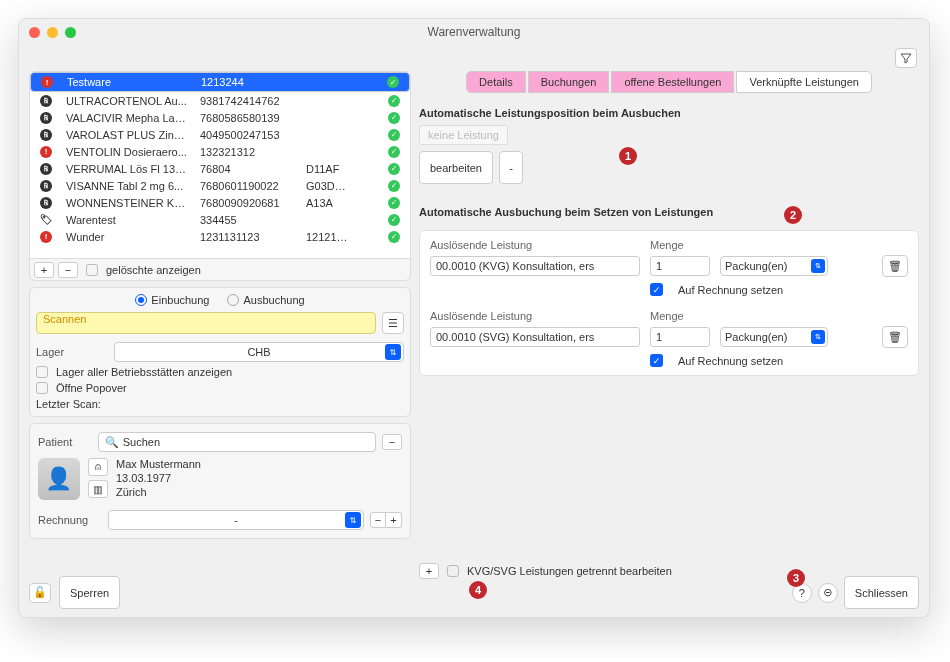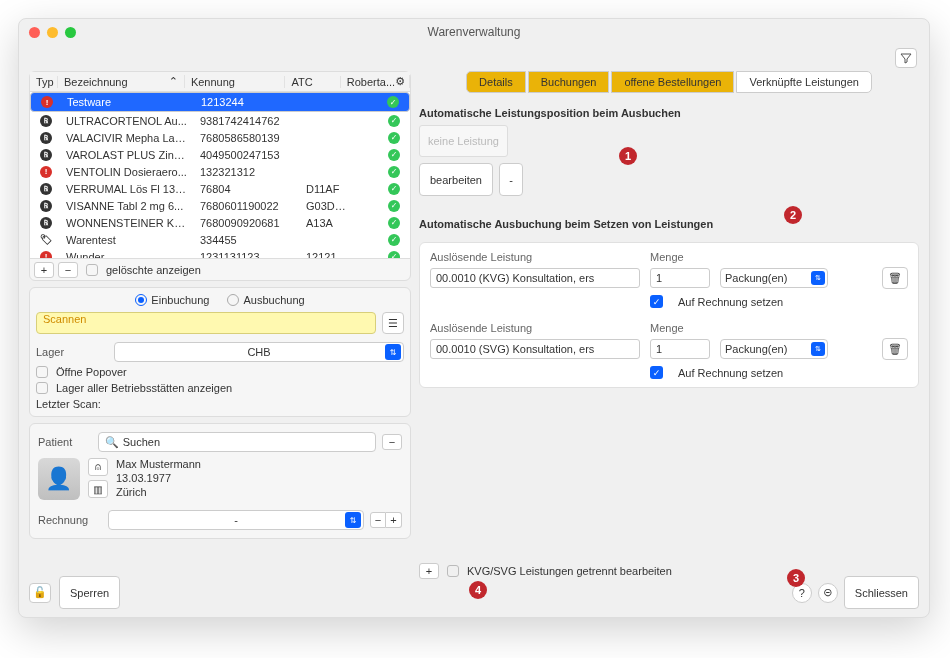--- a/index.html
+++ b/index.html
@@ -64,26 +64,26 @@
 .meta-icons{display:flex;flex-direction:column;gap:4px;}
 .mi{width:20px;height:18px;border:1px solid #ccc;border-radius:3px;background:#fff;display:flex;align-items:center;justify-content:center;font-size:10px;}
 .pinfo{display:flex;flex-direction:column;gap:2px;}
 .rechnung-row{display:flex;align-items:center;gap:6px;padding-top:4px;}
 .stepper{display:flex;}
 .stepper .pm{border-radius:0;width:16px;}
 .stepper .pm:first-child{border-radius:3px 0 0 3px;}
 .stepper .pm:last-child{border-radius:0 3px 3px 0;border-left:none;}
 .right{flex:1;display:flex;flex-direction:column;}
 .tabs{display:flex;justify-content:center;gap:2px;}
-.tab{height:22px;padding:0 12px;border:1px solid #ccc;background:#eab308;display:flex;align-items:center;cursor:pointer;font-size:11px;}
+.tab{height:22px;padding:0 12px;border:1px solid #ccc;background:#f9a8d4;display:flex;align-items:center;cursor:pointer;font-size:11px;}
 .tab:first-child{border-radius:5px 0 0 5px;}
 .tab:last-child{border-radius:0 5px 5px 0;}
 .tab.active{background:#fff;}
 .section-title{font-weight:600;margin-top:14px;margin-bottom:6px;color:#333;}
-.field-static{display:inline-block;padding:9px 8px;border:1px solid #ddd;border-radius:3px;background:#f7f7f7;color:#bbb;}
+.field-static{display:inline-block;padding:3px 8px;border:1px solid #ddd;border-radius:3px;background:#f7f7f7;color:#bbb;}
 .btn{height:33px;padding:0 10px;border:1px solid #ccc;border-radius:4px;background:#fff;cursor:pointer;display:inline-flex;align-items:center;}
 .row-inline{display:flex;gap:6px;margin-top:6px;align-items:center;}
 .linked-block{background:#fff;border:1px solid #e0e0e0;border-radius:6px;padding:8px 10px;margin-top:6px;}
 .lrow{display:flex;align-items:center;gap:10px;}
 .lcol1{width:210px;}
 .lcol2{width:60px;}
 .lcol3{width:120px;}
 .tinput{height:20px;border:1px solid #ccc;border-radius:3px;padding:0 5px;background:#fff;display:flex;align-items:center;}
 .unit-sel{height:20px;border:1px solid #ccc;border-radius:4px;background:#fff;display:flex;align-items:center;padding:0 4px;position:relative;width:108px;}
 .unit-sel .arr{position:absolute;right:2px;width:14px;height:14px;background:#0a60ff;border-radius:3px;color:#fff;font-size:7px;display:flex;align-items:center;justify-content:center;}
@@ -117,33 +117,20 @@
         <svg width="12" height="12" viewBox="0 0 12 12">
           <path d="M1 2h10L7 7v3l-2 1V7z" fill="none" stroke="#555" stroke-width="1"></path>
         </svg>
       </div>
   </div>
 
   <div class="body">
     <div class="left">
 
       <div class="panel table-wrap">
-        <div class="thead">
-          <div class="th typ">Typ</div>
-          <div class="th bez">
-              <span>Bezeichnung</span>
-              <span>⌃</span>
-            </div>
-          <div class="th ken">Kennung</div>
-          <div class="th atc">ATC</div>
-          <div class="th rob">
-              <span>Roberta...</span>
-              <span>⚙</span>
-            </div>
-        </div>
         <div class="tbody" id="tbody">
             <div class="tr sel">
               <div class="td typ">
                 <span class="ic warn">!</span>
               </div>
               <div class="td bez">Testware</div>
               <div class="td ken">1213244</div>
               <div class="td atc"></div>
               <div class="td rob">
                 <span class="ok">✓</span>
@@ -276,25 +263,25 @@
         </div>
         <div class="form-row">
           <span class="lbl">Lager</span>
           <div class="sel">
               <span>CHB</span>
               <span class="arr">⇅</span>
             </div>
         </div>
         <label class="check-line">
             <span class="chk"></span>
-            <span>Öffne Popover</span>
+            <span>Lager aller Betriebsstätten anzeigen</span>
           </label>
         <label class="check-line">
             <span class="chk"></span>
-            <span>Lager aller Betriebsstätten anzeigen</span>
+            <span>Öffne Popover</span>
           </label>
         <div class="check-line" style="padding-bottom:6px;">
             <span>Letzter Scan:</span>
           </div>
       </div>
 
       <div class="panel patient-box">
         <div class="search-row">
           <span class="lbl">Patient</span>
           <div class="sinput">

